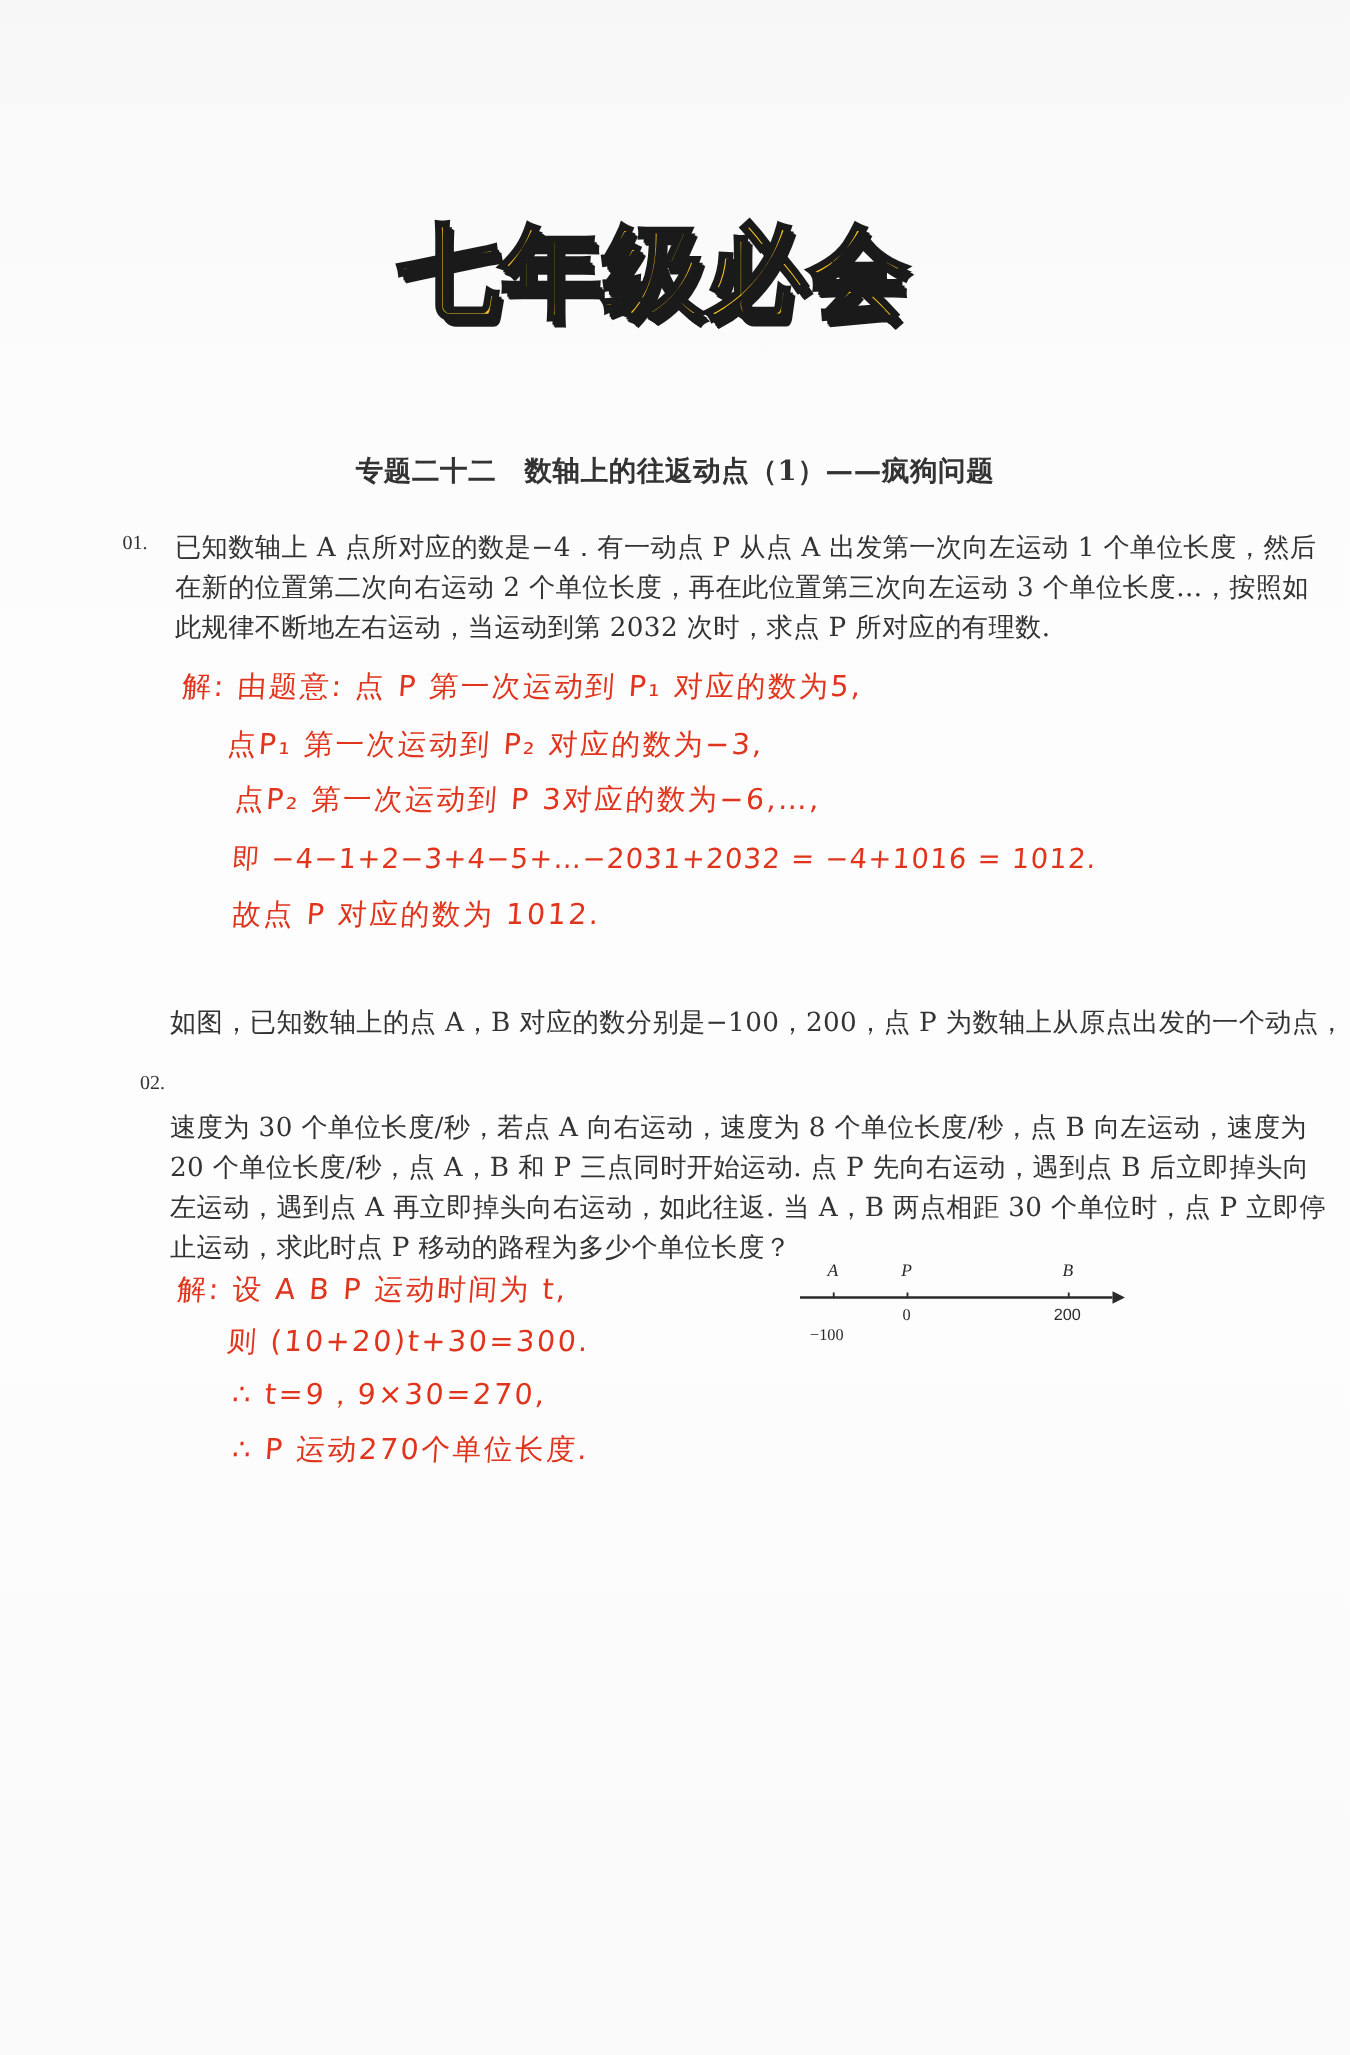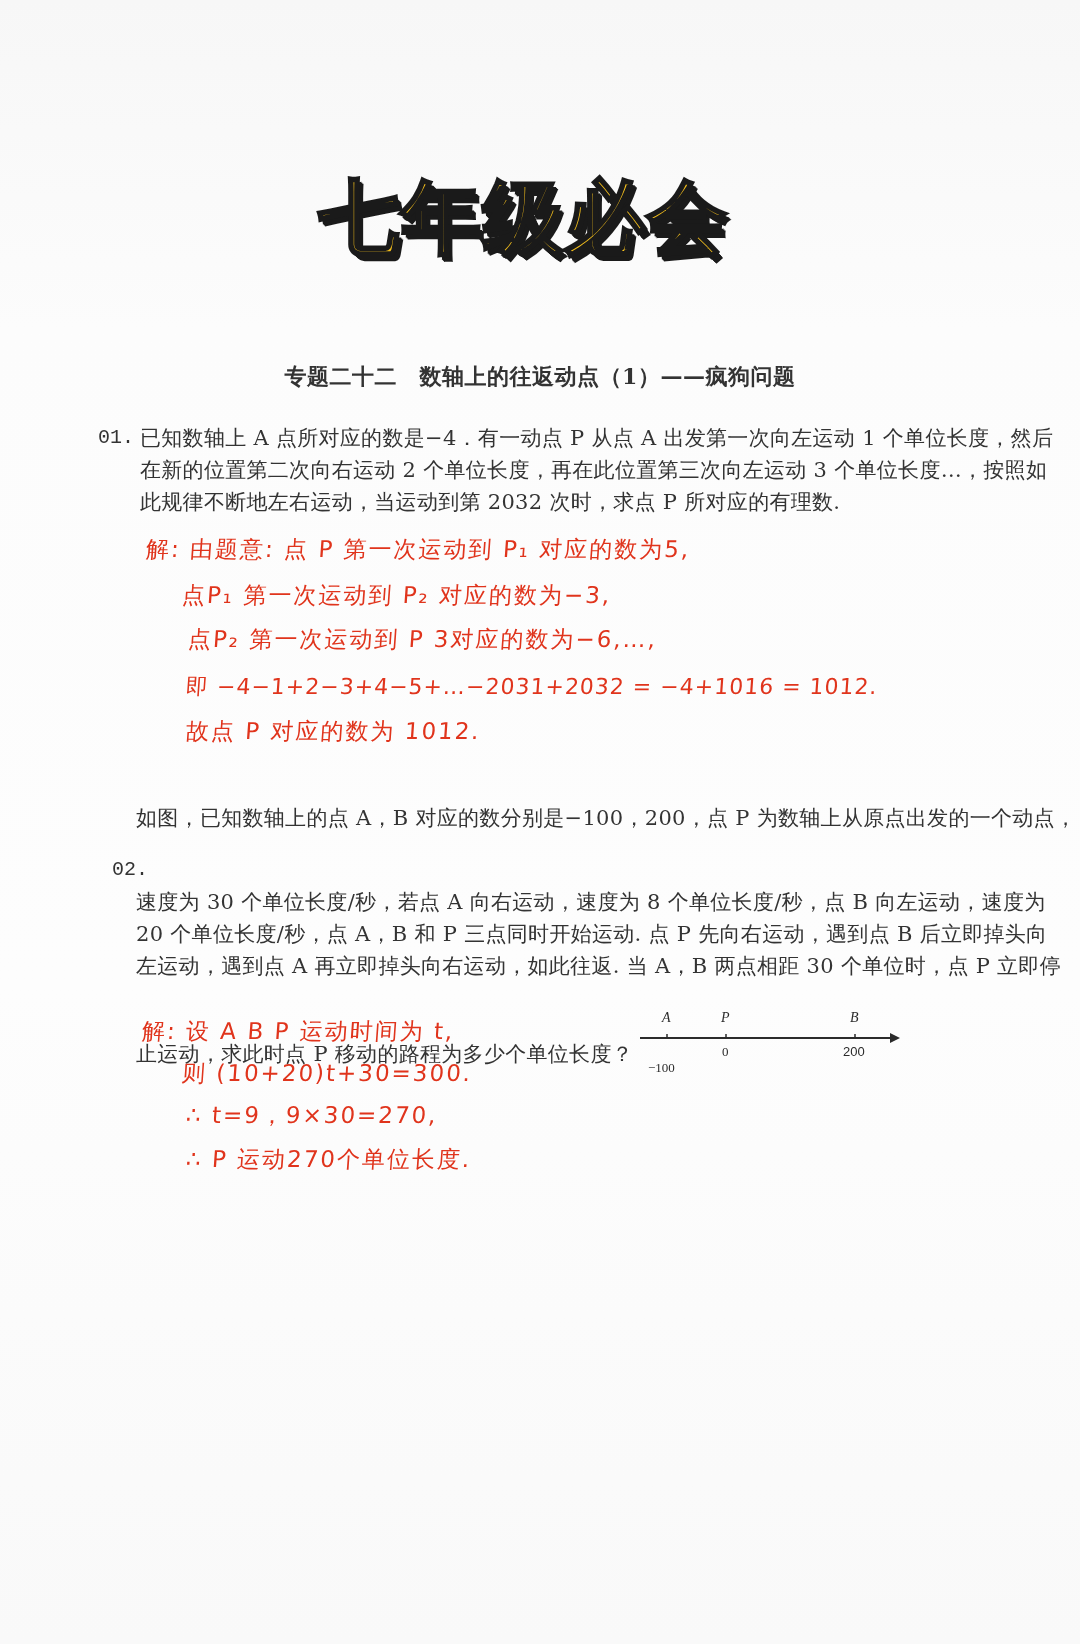--- a/index.html
+++ b/index.html
@@ -21,21 +21,21 @@
     color: #f8c21c;
     -webkit-text-stroke: 3px #1a1a1a;
     text-shadow: 5px 6px 0 #1a1a1a, 4px 5px 0 #1a1a1a, 3px 4px 0 #1a1a1a;
   }
   .doc-title {
     position: absolute; left: 0; width: 1080px; top: 362px;
     text-align: center; font-size: 22px; font-weight: bold; color: #333;
     letter-spacing: 0.5px;
   }
   .q-num {
-    position: absolute; font-size: 20px; color: #333; font-family: Liberation Mono, monospace;
+    position: absolute; font-size: 16px; color: #333; font-family: Liberation Serif, serif;
   }
   .q-line {
     position: absolute; font-size: 21px; color: #333; white-space: nowrap;
     letter-spacing: 0.3px;
   }
   .hw {
     position: absolute; color: #e0341c; white-space: nowrap;
     font-family: "DejaVu Sans", sans-serif; font-size: 23px; letter-spacing: 2px;
     transform: skewX(-4deg);
   }
@@ -67,21 +67,21 @@
     <div class="hw" style="left:186px; top:716px;">故点 P 对应的数为 1012.</div>
   </div>
 </div>
 
 <div>
   <div class="q-num" style="left:112px; top:858px;">02.</div>
   <div class="q-line" style="left:136px; top:804px;">如图，已知数轴上的点 A，B 对应的数分别是−100，200，点 P 为数轴上从原点出发的一个动点，</div>
   <div class="q-line" style="left:136px; top:888px;">速度为 30 个单位长度/秒，若点 A 向右运动，速度为 8 个单位长度/秒，点 B 向左运动，速度为</div>
   <div class="q-line" style="left:136px; top:920px;">20 个单位长度/秒，点 A，B 和 P 三点同时开始运动. 点 P 先向右运动，遇到点 B 后立即掉头向</div>
   <div class="q-line" style="left:136px; top:952px;">左运动，遇到点 A 再立即掉头向右运动，如此往返. 当 A，B 两点相距 30 个单位时，点 P 立即停</div>
-  <div class="q-line" style="left:136px; top:1040px;">止运动，求此时点 P 移动的路程为多少个单位长度？</div>
+  <div class="q-line" style="left:136px; top:984px;">止运动，求此时点 P 移动的路程为多少个单位长度？</div>
 
   <div>
     <div class="hw" style="left:142px; top:1016px;">解: 设 A B P 运动时间为 t,</div>
     <div class="hw" style="left:182px; top:1058px;">则 (10+20)t+30=300.</div>
     <div class="hw" style="left:186px; top:1100px;">∴ t=9，9×30=270,</div>
     <div class="hw" style="left:186px; top:1144px;">∴ P 运动270个单位长度.</div>
   </div>
 
   <div class="numline">
     <svg width="260" height="60" viewBox="0 0 260 60">

